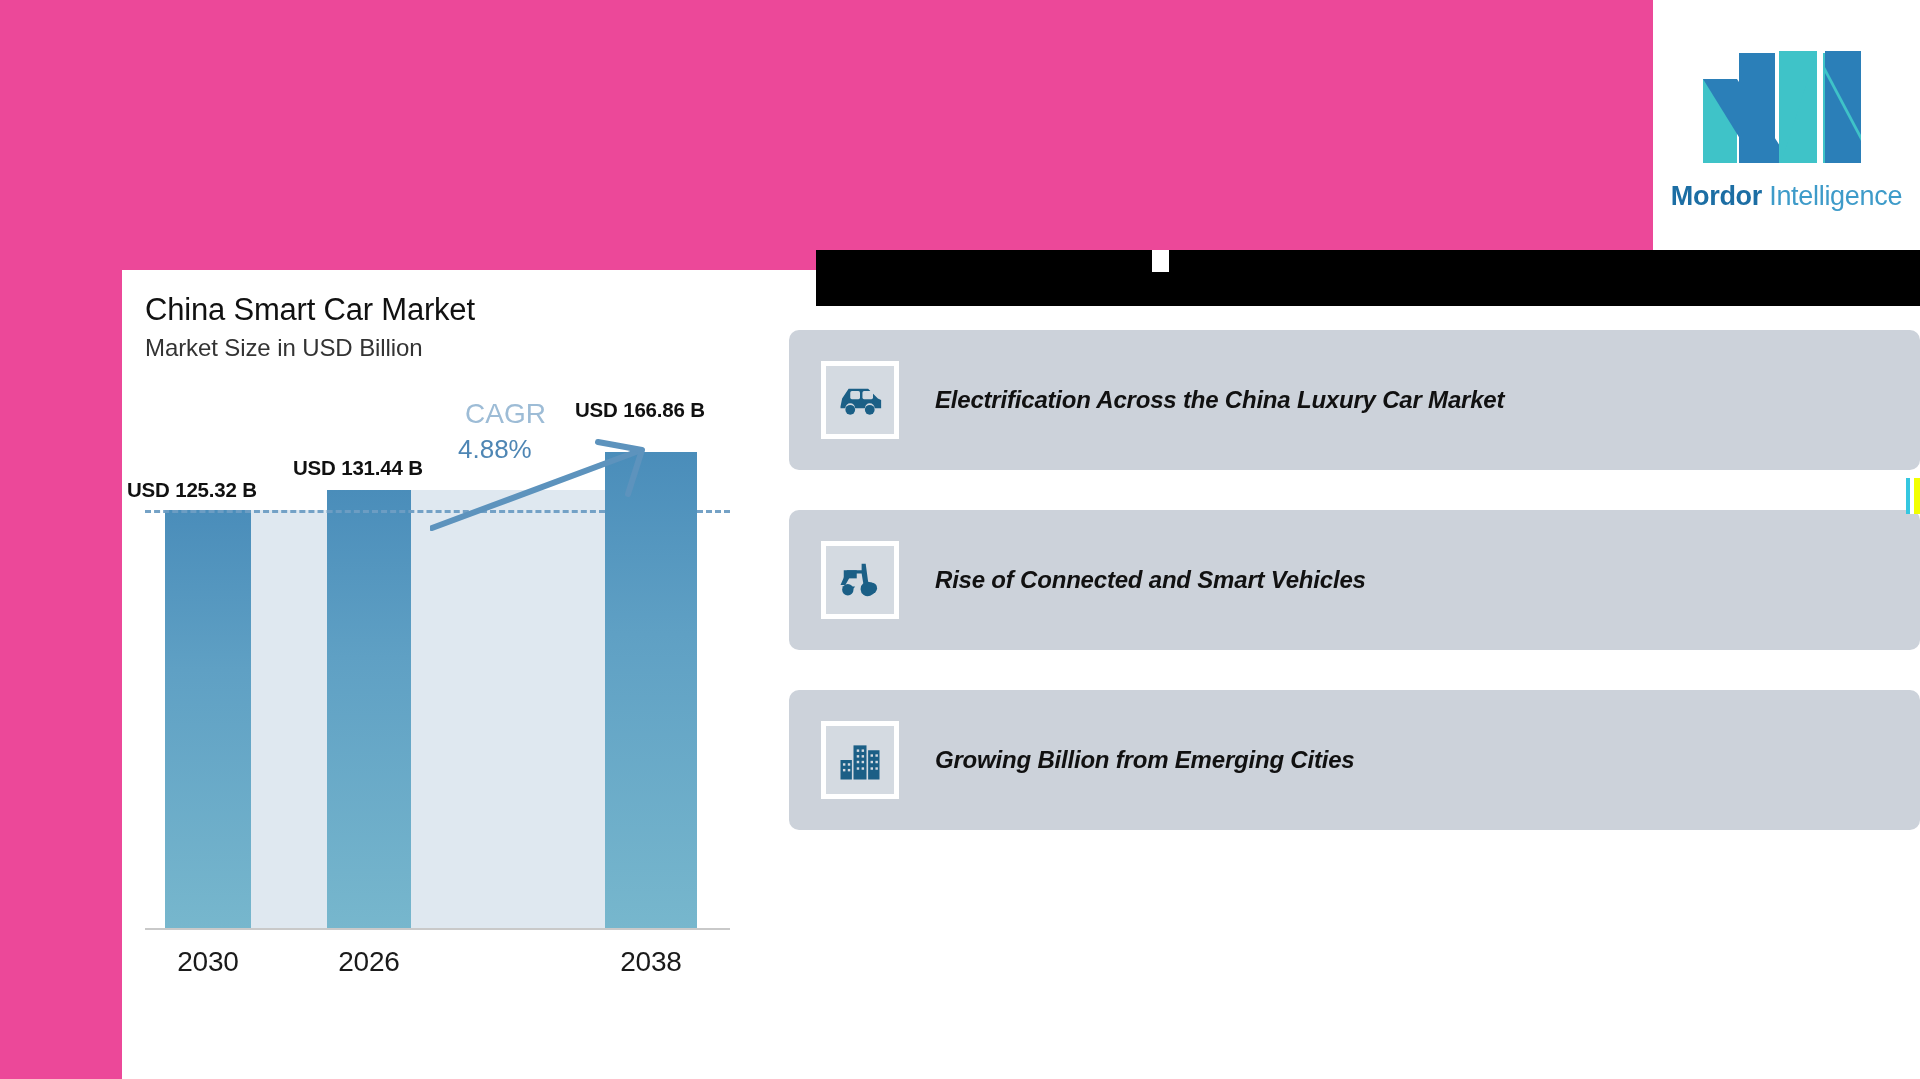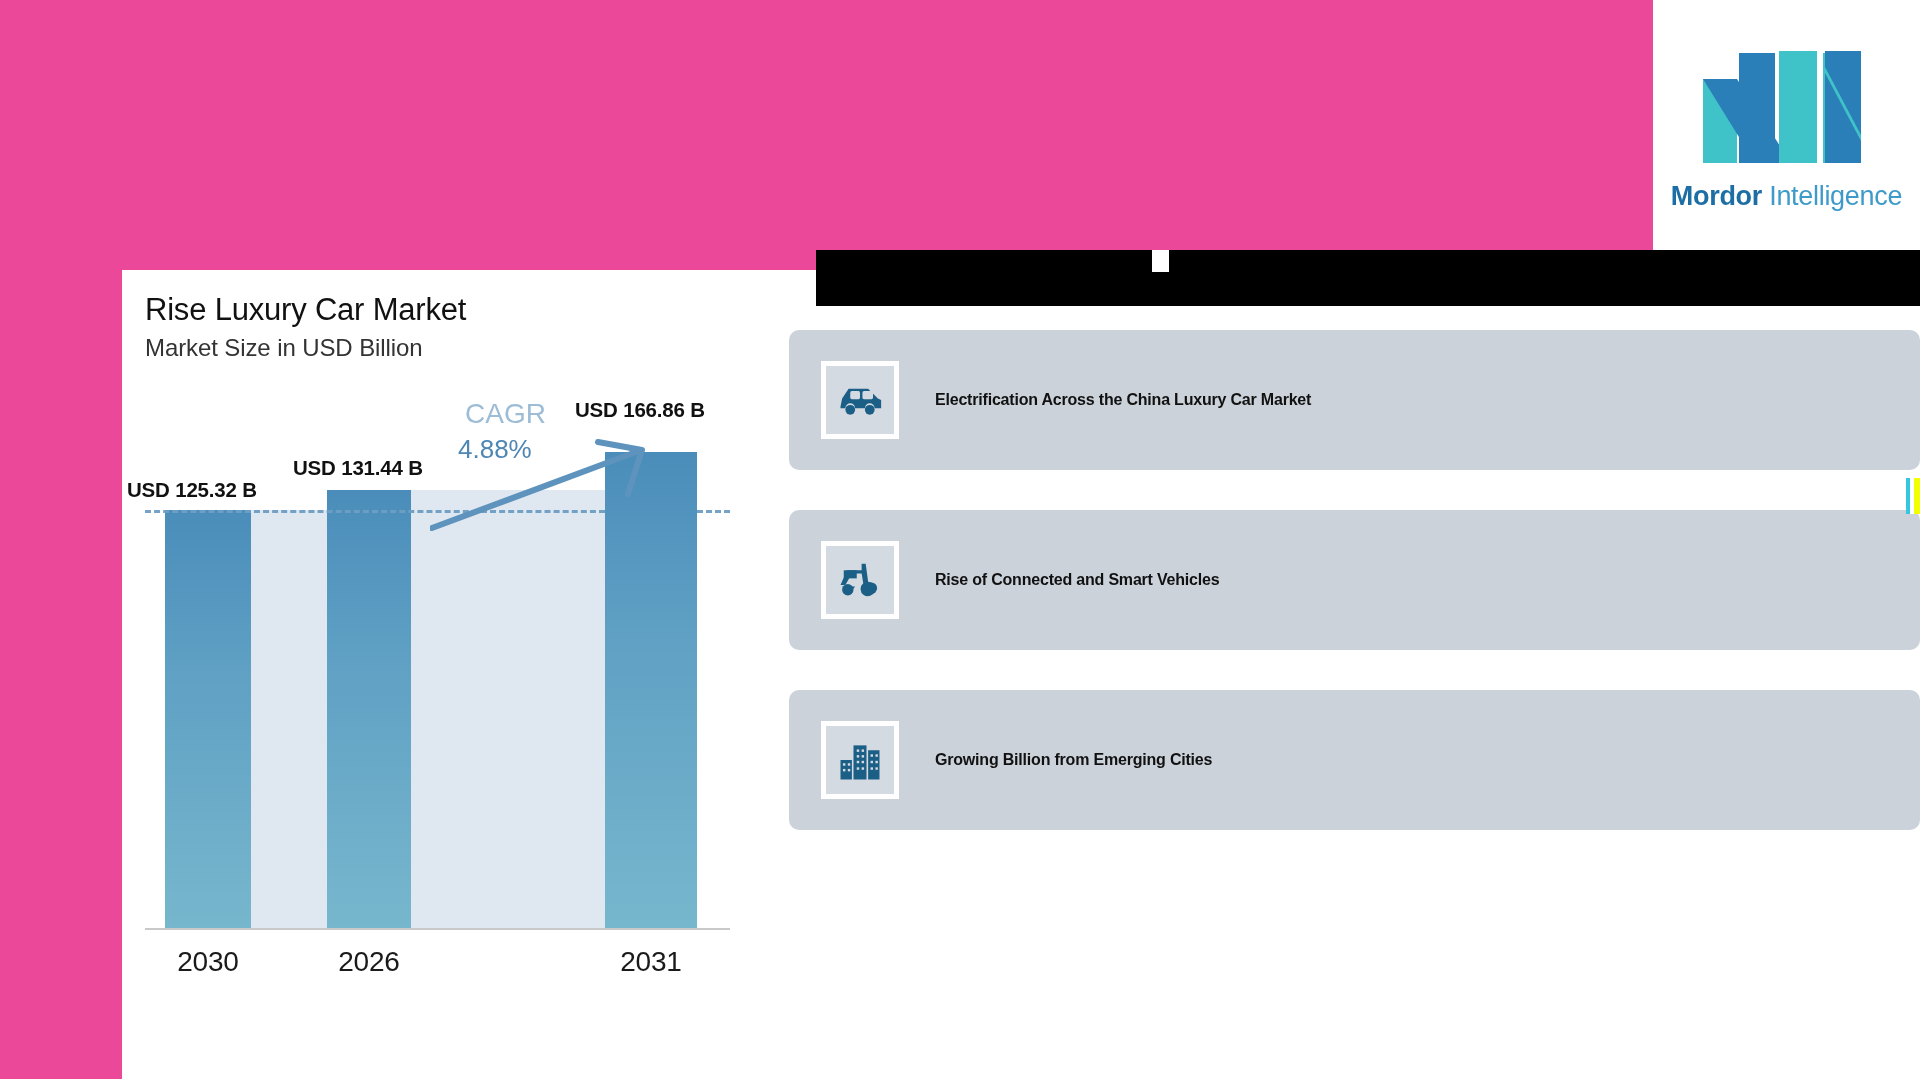--- a/index.html
+++ b/index.html
@@ -103,22 +103,22 @@
     position:absolute; left:0; width:1131px; background:#ccd2da;
     border-radius:10px; display:flex; align-items:center;
   }
   .icon-box{
     margin-left:32px; width:78px; height:78px; background:#d4dae1;
     border:5px solid #ffffff; display:flex; align-items:center; justify-content:center;
     flex:0 0 auto;
   }
   .icon-box svg{ width:52px; height:52px; }
   .card-text{
-    margin-left:36px; font-size:16px; font-weight:bold; color:#111;
-    letter-spacing:-0.2px; white-space:nowrap;
+    margin-left:36px; font-size:24px; font-weight:bold; color:#111;
+    letter-spacing:-0.2px; white-space:nowrap;font-style:italic;
   }
 
   .edge-strip{ position:absolute; right:0; top:0; width:14px; height:36px; display:flex; }
   .edge-strip i{ display:block; height:100%; }
 </style>
 </head>
 <body>
 
 <div id="root">
 
@@ -143,21 +143,21 @@
     </div>
   </div>
 
   <div class="canvas">
 
     <div class="dark-bar"></div>
     <div class="dark-notch"></div>
 
     <div class="chart-block">
 
-      <div class="chart-title">Rise Luxury Car Market</div>
+      <div class="chart-title">China Smart Car Market</div>
       <div class="chart-sub">Market Size in USD Billion</div>
 
       <div class="plot">
 
         <div class="band" style="left:20px;  width:86px;  height:420px;"></div>
         <div class="band" style="left:106px; width:76px;  height:420px;"></div>
         <div class="band" style="left:182px; width:84px;  height:440px;"></div>
         <div class="band" style="left:266px; width:194px; height:440px;"></div>
         <div class="band" style="left:460px; width:92px;  height:478px;"></div>
 
@@ -185,21 +185,21 @@
           <path d="M2 90 L206 14" stroke="#5d93bd" stroke-width="6" fill="none" stroke-linecap="round"></path>
           <path d="M168 4 L212 12 L198 56" stroke="#5d93bd" stroke-width="6" fill="none" stroke-linecap="round" stroke-linejoin="round"></path>
         </svg>
 
         <div class="axis-line"></div>
       </div>
 
       <div class="xlabels">
         <div class="xlab" style="left:13px;  width:100px;">2030</div>
         <div class="xlab" style="left:174px; width:100px;">2026</div>
-        <div class="xlab" style="left:456px; width:100px;">2031</div>
+        <div class="xlab" style="left:456px; width:100px;">2038</div>
       </div>
 
     </div>
 
     <div class="cards">
 
       <div class="card" style="top:0px; height:140px;">
         <div class="icon-box">
           <svg viewBox="0 0 64 64">
               <path d="M8 40 L10 30 L18 18 L42 18 L54 30 L58 32 L58 42 L50 42 A6 6 0 0 0 38 42 L26 42 A6 6 0 0 0 14 42 L8 42 Z" fill="#1b5f86"></path>

